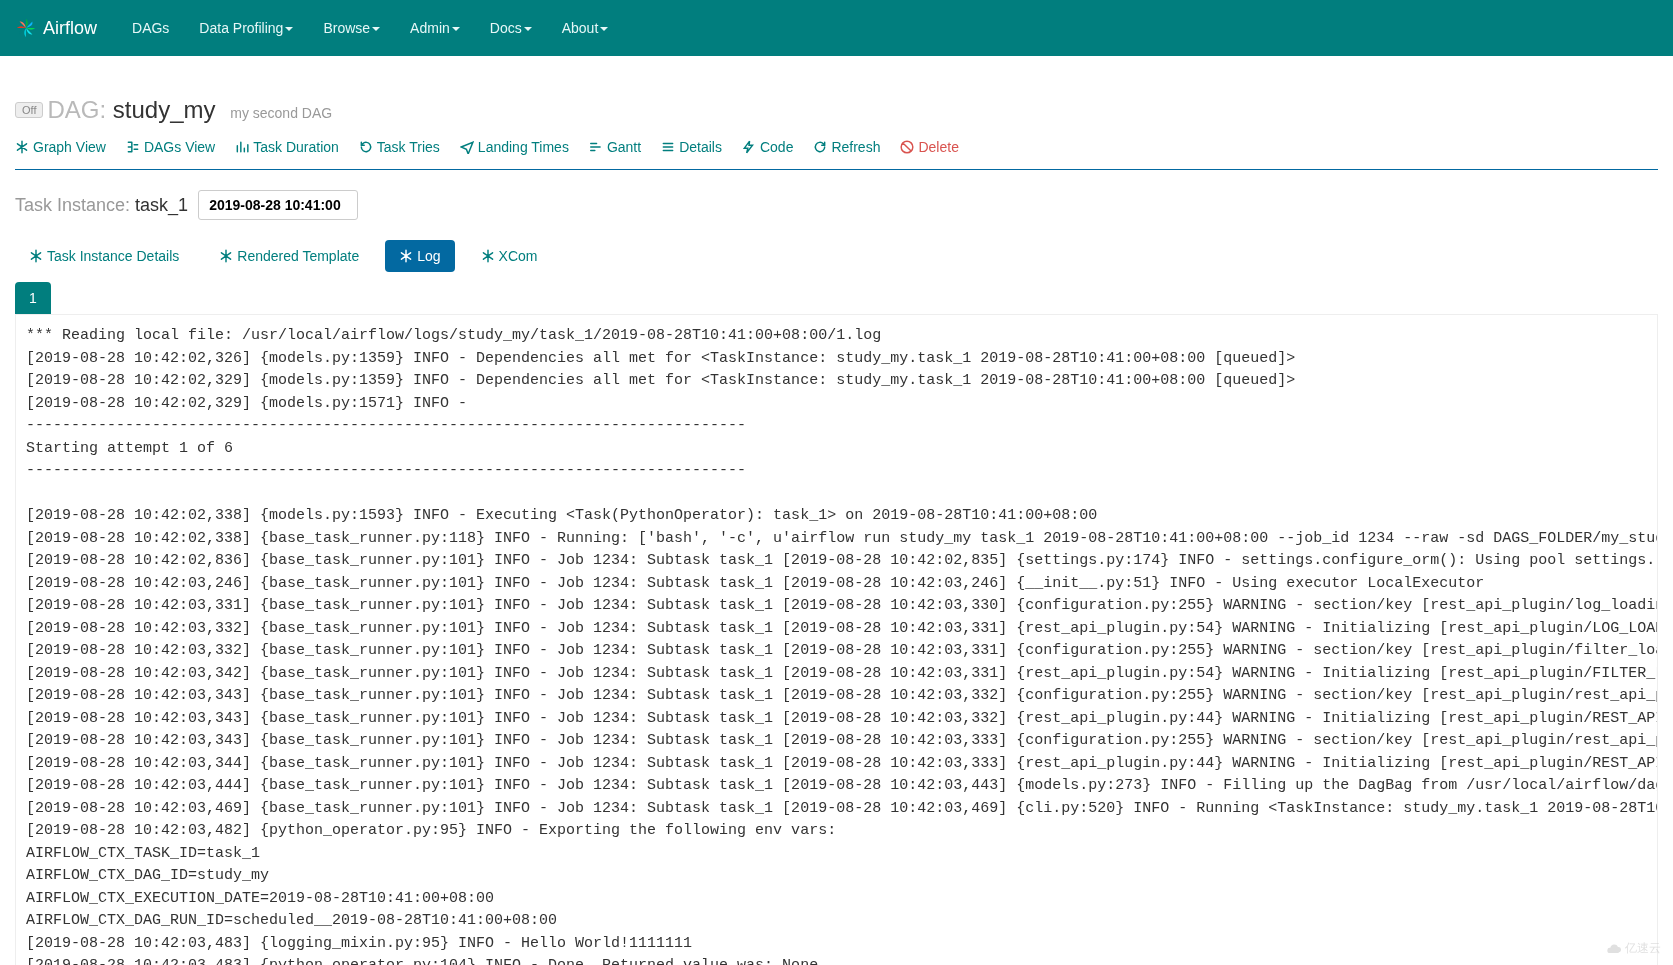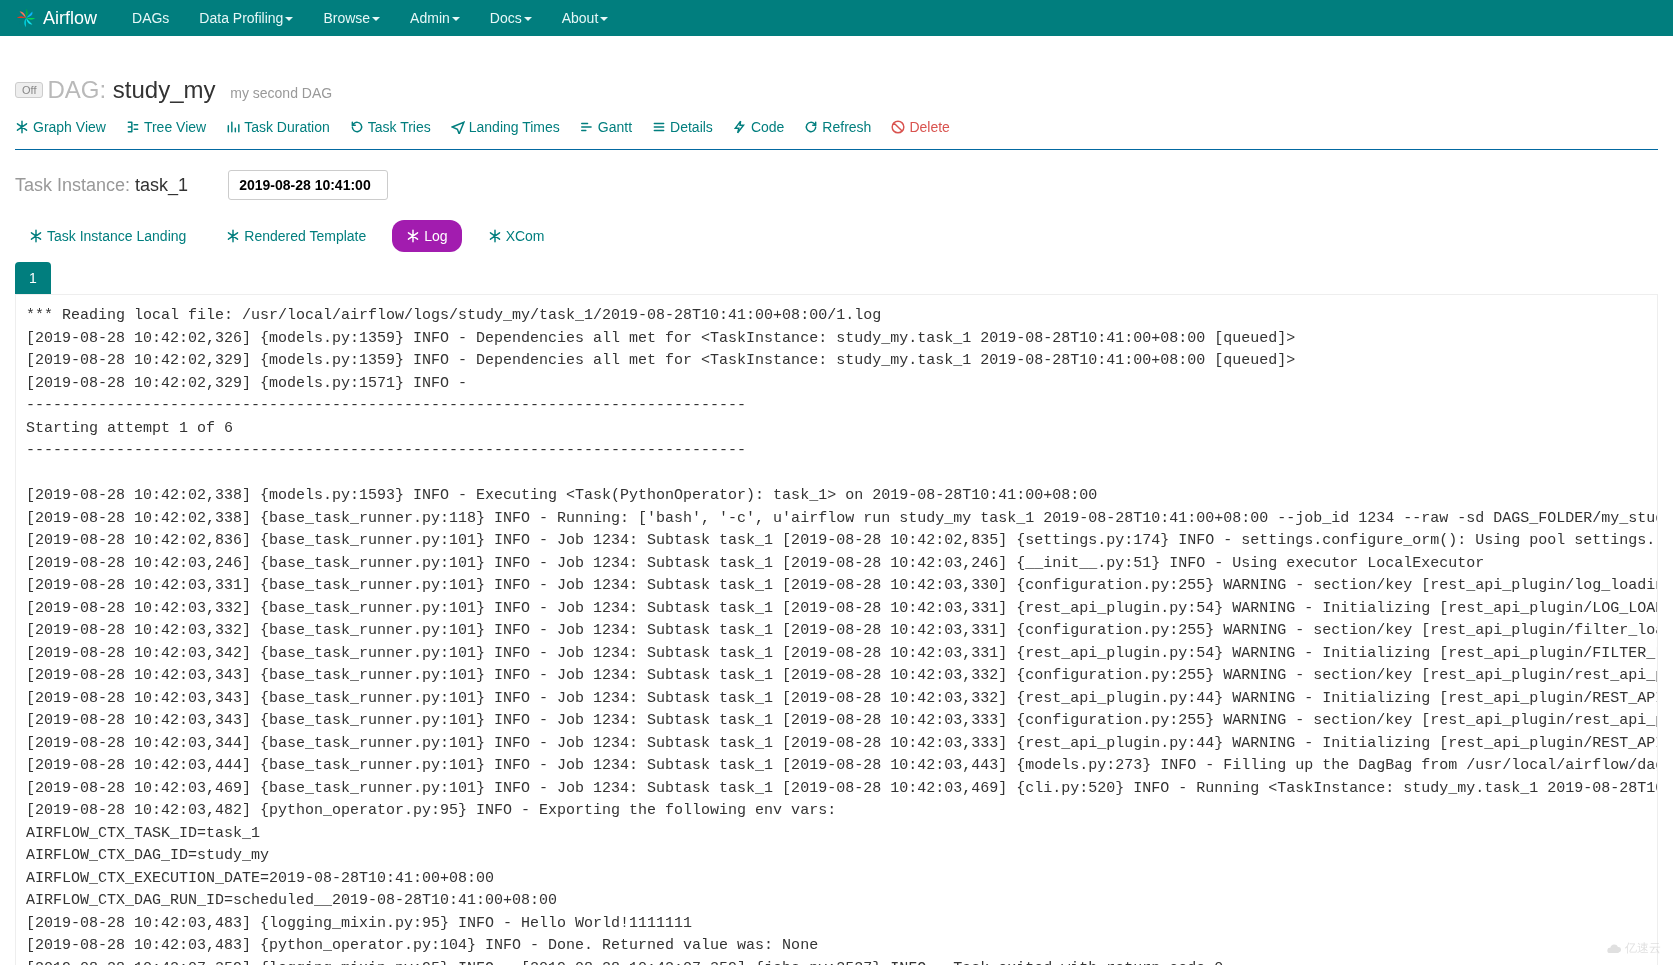--- a/index.html
+++ b/index.html
@@ -1,19 +1,19 @@
 <!DOCTYPE html>
 <html><head>
   <meta charset="utf-8">
   <style>
     * { margin: 0; padding: 0; box-sizing: border-box; }
     body { font-family: -apple-system, BlinkMacSystemFont, "Segoe UI", "Helvetica Neue", Arial, sans-serif; font-size: 14px; color: #333; background: #fff; }
     
     
-    .navbar { background: #017e7e; height: 36px; display: flex; align-items: center; padding: 0 15px; }
+    .navbar { background: #017e7e; height: 56px; display: flex; align-items: center; padding: 0 15px; }
     .navbar-brand { display: flex; align-items: center; color: #fff; font-size: 18px; text-decoration: none; margin-right: 20px; }
     .pinwheel { width: 22px; height: 22px; margin-right: 6px; }
     .navbar-nav { display: flex; list-style: none; }
     .navbar-nav li { position: relative; }
     .navbar-nav a { color: #e6f7f7; padding: 10px 15px; display: inline-block; text-decoration: none; font-size: 14px; }
     .caret { display: inline-block; width: 0; height: 0; margin-left: 2px; vertical-align: middle; border-top: 4px dashed; border-right: 4px solid transparent; border-left: 4px solid transparent; }
     
     
     .container { padding: 15px; }
     
@@ -25,30 +25,30 @@
     .dag-desc { color: #999; font-size: 14px; margin-left: 8px; font-weight: 400; }
     
     
     .nav-tabs { display: flex; list-style: none; margin-top: 15px; border-bottom: 1px solid #0369a1; padding-bottom: 12px; }
     .nav-tabs li { margin-right: 20px; }
     .nav-tabs a { color: #017e7e; text-decoration: none; font-size: 14px; display: inline-flex; align-items: center; }
     .nav-tabs a.danger { color: #d9534f; }
     .icon { width: 14px; height: 14px; margin-right: 4px; display: inline-block; }
     
     
-    .task-instance-row { margin-top: 20px; display: flex; align-items: center; gap: 30px; }
+    .task-instance-row { margin-top: 20px; display: flex; align-items: center; }
     .task-instance-label { color: #999; font-size: 18px; font-weight: 400; }
     .task-id { color: #333; }
     .date-input { margin-left: 10px; padding: 6px 10px; border: 1px solid #ccc; border-radius: 3px; font-size: 14px; width: 160px; font-weight: bold; }
     
     
     .nav-pills { display: flex; list-style: none; margin-top: 20px; }
     .nav-pills li { margin-right: 12px; }
     .nav-pills a { color: #017e7e; text-decoration: none; padding: 8px 14px; display: inline-flex; align-items: center; border-radius: 4px; font-size: 14px; }
-    .nav-pills li.active a { background: #a21caf; color: #fff; border-radius: 12px; }
+    .nav-pills li.active a { background: #0369a1; color: #fff; }
     
     
     .log-title { margin-top: 30px; font-size: 18px; font-weight: 400; color: #333; }
     .attempt-tabs { display: flex; list-style: none; margin-top: 10px; }
     .attempt-tabs li { }
     .attempt-tabs a { background: #017e7e; color: #fff; padding: 8px 14px; display: inline-block; border-radius: 4px 4px 0 0; text-decoration: none; }
     
     .log-content { background: #fff; border: 1px solid #eee; padding: 10px; font-family: "Courier New", monospace; font-size: 15px; line-height: 1.5; white-space: pre; overflow-x: auto; color: #333; }
     
     .watermark { position: fixed; bottom: 8px; right: 12px; color: #ccc; font-size: 12px; opacity: 0.6; }
@@ -96,21 +96,21 @@
       <li><a>
           <svg class="icon" viewBox="0 0 24 24" fill="none" stroke="#017e7e" stroke-width="2.5" stroke-linecap="round">
             <path d="M12 2v20M4.2 6.5l15.6 11M4.2 17.5l15.6-11"></path>
           </svg>
           <span>Graph View</span>
         </a></li>
       <li><a>
           <svg class="icon" viewBox="0 0 24 24" fill="none" stroke="#017e7e" stroke-width="2.5" stroke-linecap="round">
             <path d="M4 4h6M4 12h6M4 20h6M10 4v16M14 8h6M14 16h6"></path>
           </svg>
-          <span>Tree View</span>
+          <span>DAGs View</span>
         </a></li>
       <li><a>
           <svg class="icon" viewBox="0 0 24 24" fill="none" stroke="#017e7e" stroke-width="2.5" stroke-linecap="round">
             <path d="M4 20V10M10 20V4M16 20V14M22 20V8"></path>
           </svg>
           <span>Task Duration</span>
         </a></li>
       <li><a>
           <svg class="icon" viewBox="0 0 24 24" fill="none" stroke="#017e7e" stroke-width="2.5" stroke-linecap="round">
             <path d="M4 12a8 8 0 1 0 2.3-5.6M4 4v5h5"></path>
@@ -161,21 +161,21 @@
       <span class="task-id">task_1</span>
     </h4>
     <input class="date-input" value="2019-08-28 10:41:00" style="">
   </div>
 
   <ul class="nav-pills" id="sub-tabs">
       <li><a>
           <svg class="icon" viewBox="0 0 24 24" fill="none" stroke="#017e7e" stroke-width="2.5" stroke-linecap="round">
             <path d="M12 2v20M4.2 6.5l15.6 11M4.2 17.5l15.6-11"></path>
           </svg>
-          <span>Task Instance Landing</span>
+          <span>Task Instance Details</span>
         </a></li>
       <li><a>
           <svg class="icon" viewBox="0 0 24 24" fill="none" stroke="#017e7e" stroke-width="2.5" stroke-linecap="round">
             <path d="M12 2v20M4.2 6.5l15.6 11M4.2 17.5l15.6-11"></path>
           </svg>
           <span>Rendered Template</span>
         </a></li>
       <li class="active"><a>
           <svg class="icon" viewBox="0 0 24 24" fill="none" stroke="#fff" stroke-width="2.5" stroke-linecap="round">
             <path d="M12 2v20M4.2 6.5l15.6 11M4.2 17.5l15.6-11"></path>

